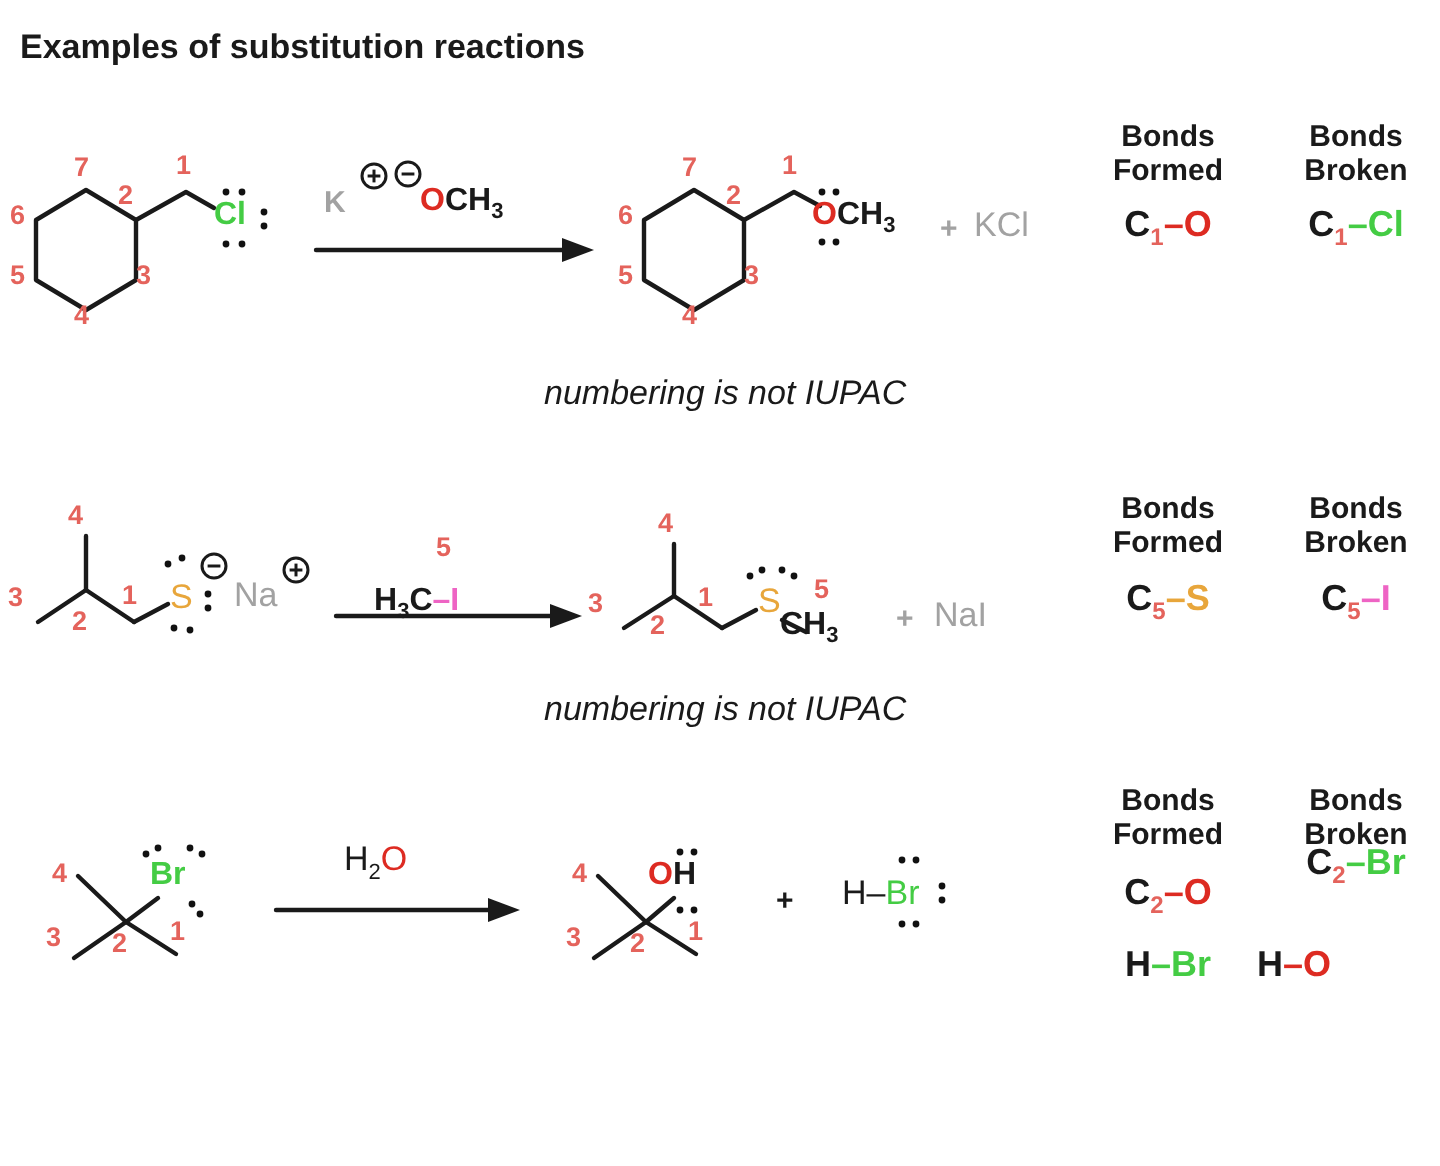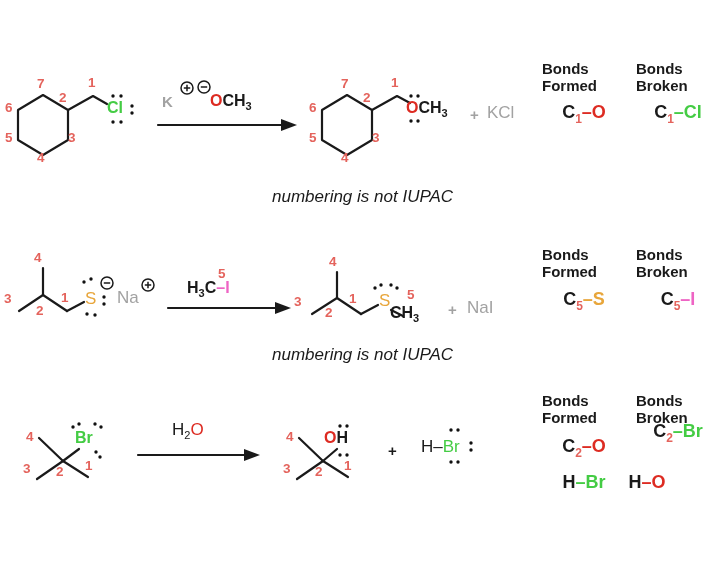--- a/index.html
+++ b/index.html
@@ -11,36 +11,37 @@
   .b16{font-weight:bold;font-size:16px}
   .b17{font-weight:normal;font-size:17px}
   .gry{color:#a2a2a2}
   .red{color:#dd2b22}
   .grn{color:#44cc44}
   .org{color:#e8a63b}
   .pnk{color:#ee64c4}
   .blk{color:#1a1a1a}
   .title{position:absolute;left:10px;top:14px;font-weight:bold;font-size:17px}
   sub{font-size:11px;line-height:0}
-  .colhead{position:absolute;width:84px;text-align:left;font-weight:bold;font-size:15px;line-height:17px}
+  .colhead{position:absolute;width:84px;text-align:center;font-weight:bold;font-size:15px;line-height:17px}
   .bondval{position:absolute;width:84px;text-align:center;font-weight:bold;font-size:18px;line-height:1}
   .bondval sub{font-size:12px;color:#e4635c}
   .cap{position:absolute;font-style:italic;font-size:17px}
   .note{position:absolute;font-style:italic;font-size:16px;line-height:19px}
   svg.art{position:absolute;left:0;top:0}
   .sk{fill:none;stroke:#1a1a1a;stroke-width:2.2;stroke-linecap:round;stroke-linejoin:round}
   .dots circle{fill:#111;stroke:none}
   .chg{fill:none;stroke:#1a1a1a;stroke-width:1.5}
   .fillb{fill:#1a1a1a;stroke:none}
 </style>
 </head>
 <body>
 
 <div class="page">
 
+  <div class="title">Examples of substitution reactions</div>
 
   <svg class="art" width="720" height="583">
 
     <g class="sk">
       <polygon points="43,95 68,110 68,140 43,155 18,140 18,110"></polygon>
       <polyline points="68,110 93,96 107,104"></polyline>
     </g>
     <g class="dots">
       <circle cx="113" cy="96" r="1.7"></circle>
         <circle cx="121" cy="96" r="1.7"></circle>
@@ -187,21 +188,21 @@
 
   <div class="cap" style="left:272px;top:187px">numbering is not IUPAC</div>
 
   <span class="lbl num" style="left:34px;top:251px">4</span>
   <span class="lbl num" style="left:4px;top:292px">3</span>
   <span class="lbl num" style="left:36px;top:304px">2</span>
   <span class="lbl num" style="left:61px;top:291px">1</span>
   <span class="lbl b17 org" style="left:85px;top:290px">S</span>
   <span class="lbl b17 gry" style="left:117px;top:289px">Na</span>
 
-  <div class="lbl b16" style="left:187px;top:280px"><span>H</span><sub>3</sub><span>C</span><span class="pnk">–</span><span class="pnk">I</span></div>
+  <div class="lbl b16" style="left:187px;top:293px"><span>H</span><sub>3</sub><span>C</span><span class="pnk">–</span><span class="pnk">I</span></div>
   <span class="lbl num" style="left:218px;top:267px">5</span>
 
   <span class="lbl num" style="left:329px;top:255px">4</span>
   <span class="lbl num" style="left:294px;top:295px">3</span>
   <span class="lbl num" style="left:325px;top:306px">2</span>
   <span class="lbl num" style="left:349px;top:292px">1</span>
   <span class="lbl num" style="left:407px;top:288px">5</span>
   <span class="lbl b17 org" style="left:379px;top:292px">S</span>
   <div class="lbl b16" style="left:390px;top:305px"><span>CH</span><sub>3</sub></div>
 

